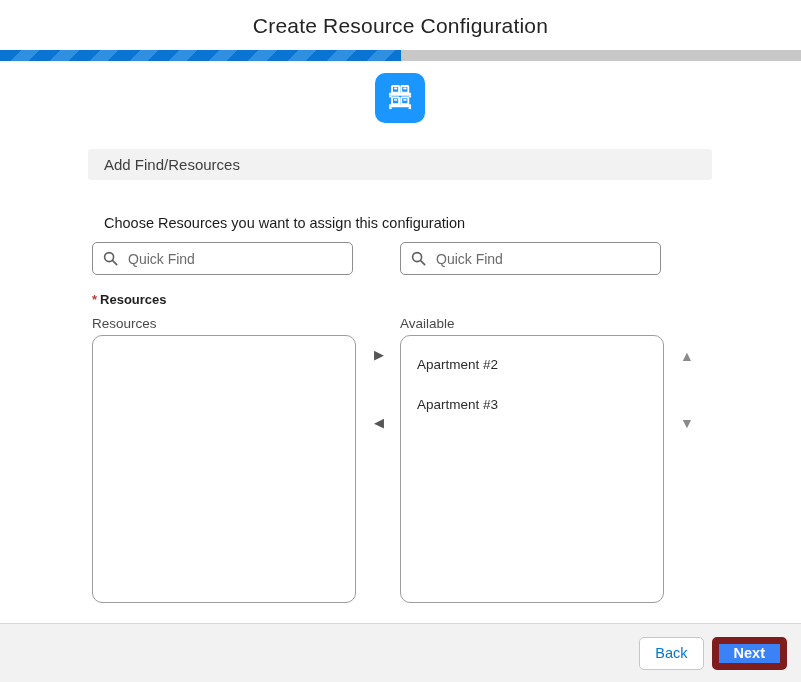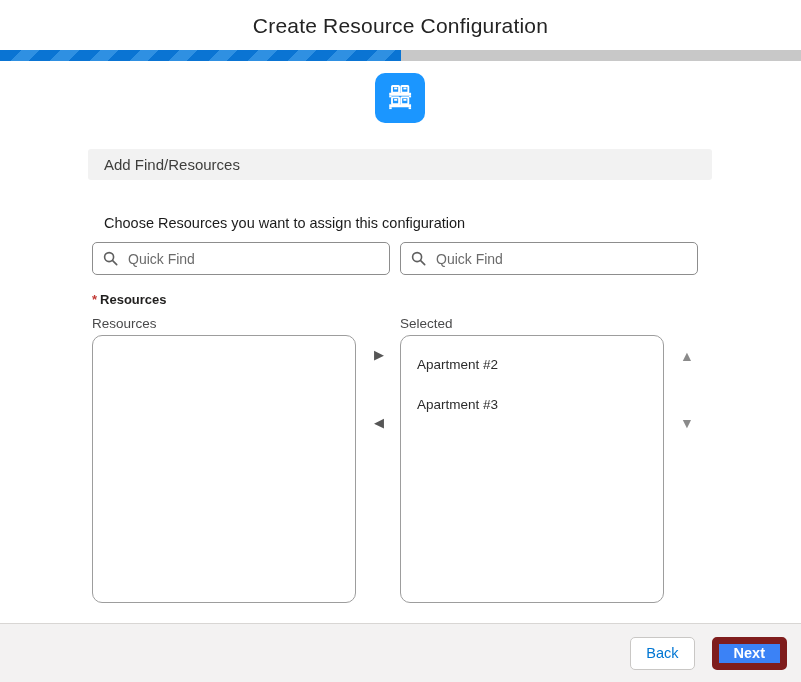--- a/index.html
+++ b/index.html
@@ -17,21 +17,21 @@
     background:repeating-linear-gradient(135deg,#0a74d3 0 15px,#2f90e2 15px 28px);}
   
   .res-icon{position:absolute;top:73px;left:375px;width:50px;height:50px;border-radius:10px;
     background:#1b96ff;display:flex;align-items:center;justify-content:center;}
   
   .section-header{position:absolute;top:149px;left:88px;width:624px;height:31px;background:#f2f2f2;
     border-radius:3px;display:flex;align-items:center;padding-left:16px;box-sizing:border-box;
     font-size:15px;color:#3e3e3c;}
   .section-desc{position:absolute;top:194px;left:104px;font-size:14.5px;color:#1b1b1b;margin-top:21px;}
   
-  .quickfind{position:absolute;top:242px;width:298px;height:33px;border:1px solid #8d8d8d;
+  .quickfind{position:absolute;top:242px;width:261px;height:33px;border:1px solid #8d8d8d;
     border-radius:5px;box-sizing:border-box;display:flex;align-items:center;padding:0 10px;gap:8px;background:#fff;}
   .quickfind.left{left:92px;}
   .quickfind.right{left:400px;}
   .quickfind input{border:none;outline:none;flex:1;font-size:14px;font-family:"Liberation Sans",sans-serif;
     color:#333;background:transparent;}
   .quickfind input::placeholder{color:#6b6b6b;opacity:1;}
   
   .field-label{position:absolute;top:292px;left:92px;font-size:13px;font-weight:700;color:#201f1e;}
   .field-label .req{color:#c23934;margin-right:3px;font-weight:700;}
   
@@ -48,21 +48,21 @@
     font-size:13px;line-height:22px;text-align:center;cursor:pointer;}
   .arrow-btn.move{color:#565656;left:368px;}
   .arrow-btn.move-right{top:344px;}
   .arrow-btn.move-left{top:412px;}
   .arrow-btn.order{color:#8a8a8a;left:676px;font-size:14px;}
   .arrow-btn.order-up{top:345px;}
   .arrow-btn.order-down{top:412px;}
   
   .footer{position:absolute;top:623px;left:0;width:801px;height:59px;background:#f3f2f2;
     border-top:1px solid #d8d6d4;box-sizing:border-box;display:flex;align-items:center;
-    justify-content:flex-end;gap:17px;padding-right:14px;}
+    justify-content:flex-end;gap:8px;padding-right:14px;}
   .btn{height:33px;border-radius:5px;font-size:14.5px;font-family:"Liberation Sans",sans-serif;
     cursor:pointer;box-sizing:border-box;padding:0 15px;}
   .btn-back{background:#fff;border:1px solid #c9c7c5;color:#0176d3;}
   .btn-next{background:#3b82f6;border:7px solid #7f1d1d;color:#fff;font-weight:bold;}
 </style>
 </head>
 <body>
 
 <div class="title-bar">
   <h1>Create Resource Configuration</h1>
@@ -111,21 +111,21 @@
     <line x1="10.3" y1="10.3" x2="14.6" y2="14.6" stroke="#5f5f5f" stroke-width="1.7" stroke-linecap="round"></line>
   </svg>
   <input type="text" placeholder="Quick Find" style="">
 </div>
 
 <div class="field-label">
   <span class="req">*</span><span>Resources</span>
 </div>
 
 <div class="list-label avail">Resources</div>
-<div class="list-label sel">Selected</div>
+<div class="list-label sel">Available</div>
 
 <div class="listbox avail"></div>
 <div class="listbox sel">
     <div class="list-item">Apartment #2</div>
     <div class="list-item">Apartment #3</div>
   </div>
 
 <button class="arrow-btn move move-right">▶</button>
 <button class="arrow-btn move move-left">◀</button>
 <button class="arrow-btn order order-up">▲</button>

